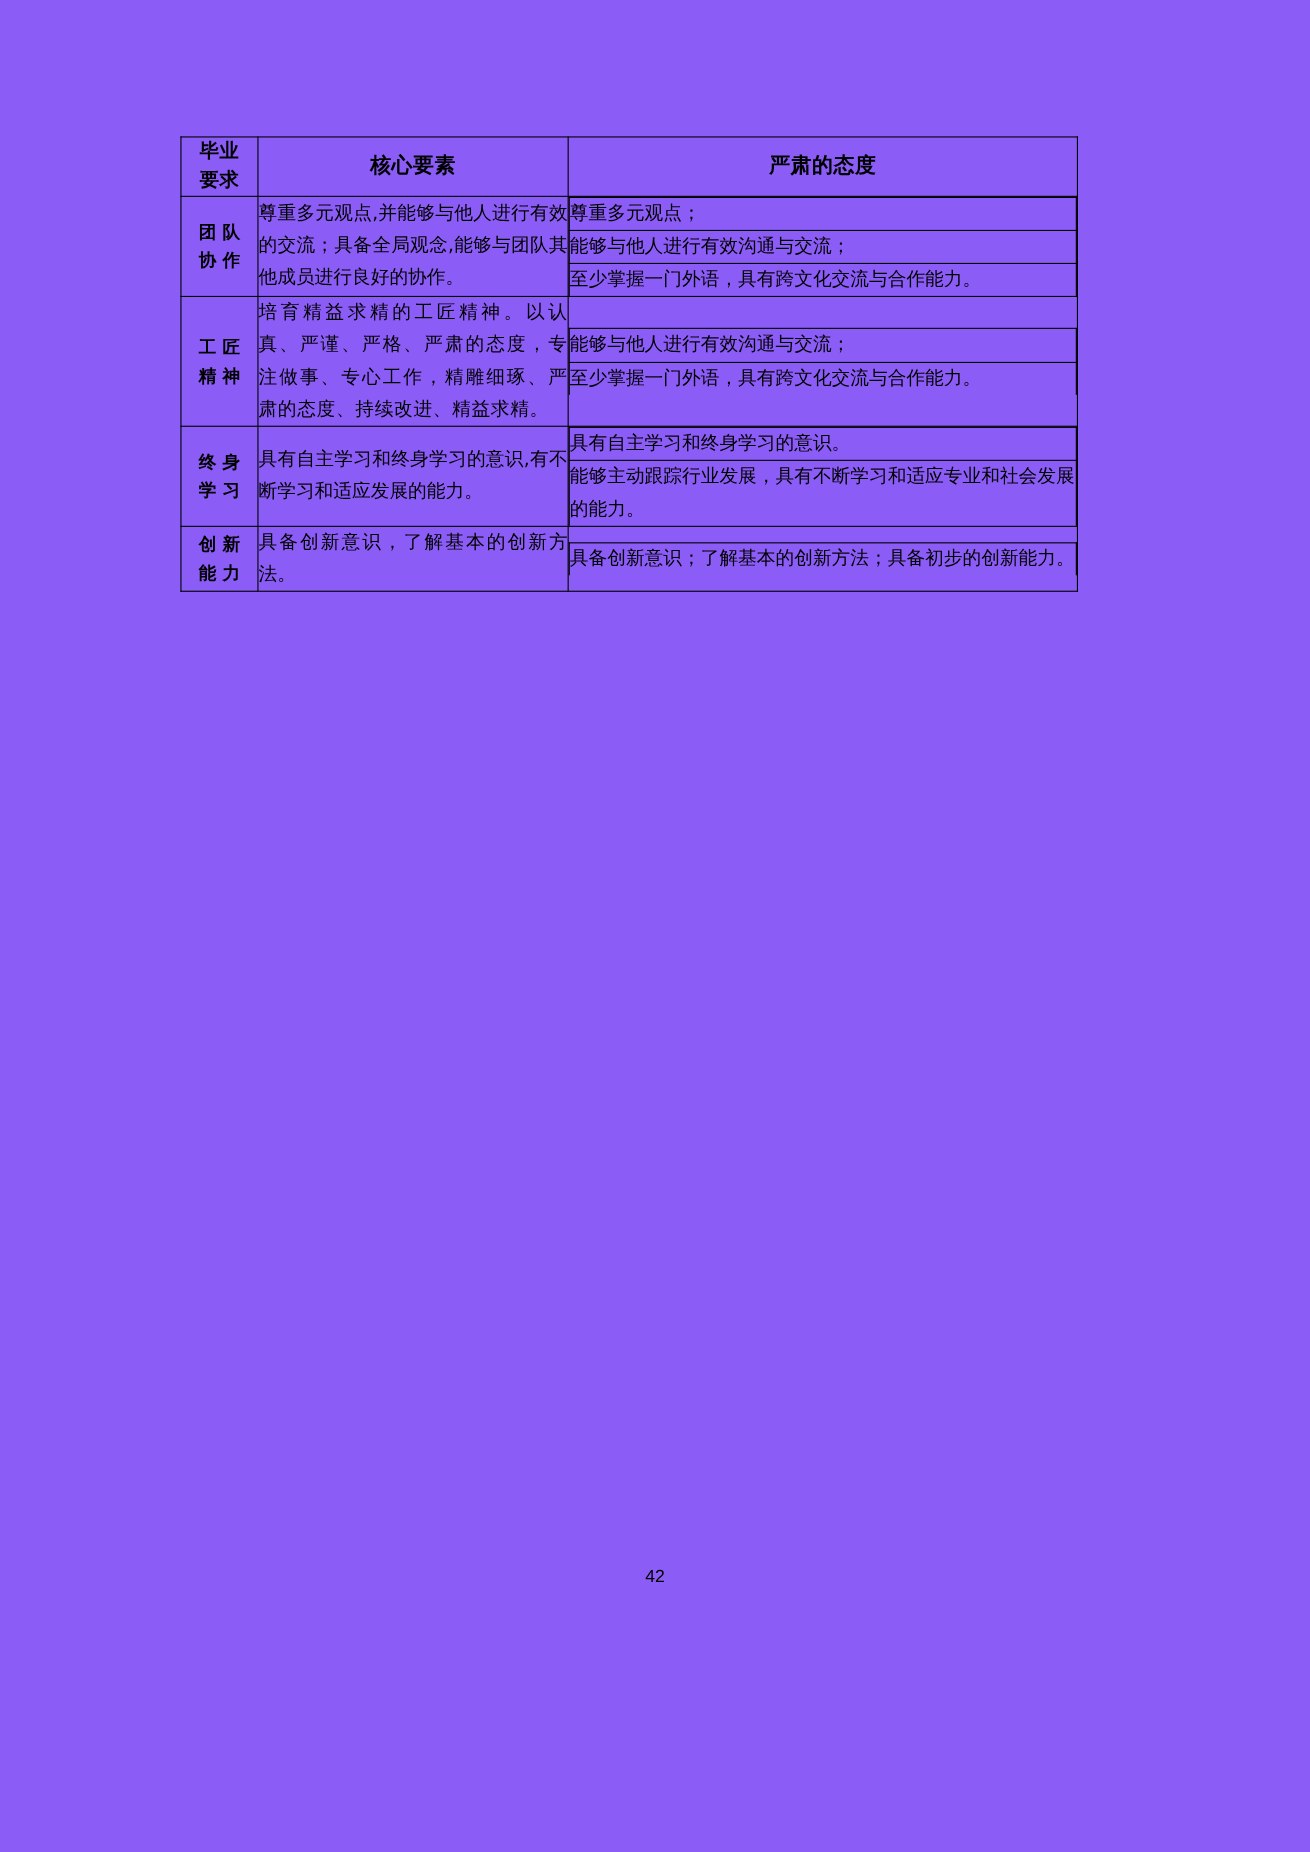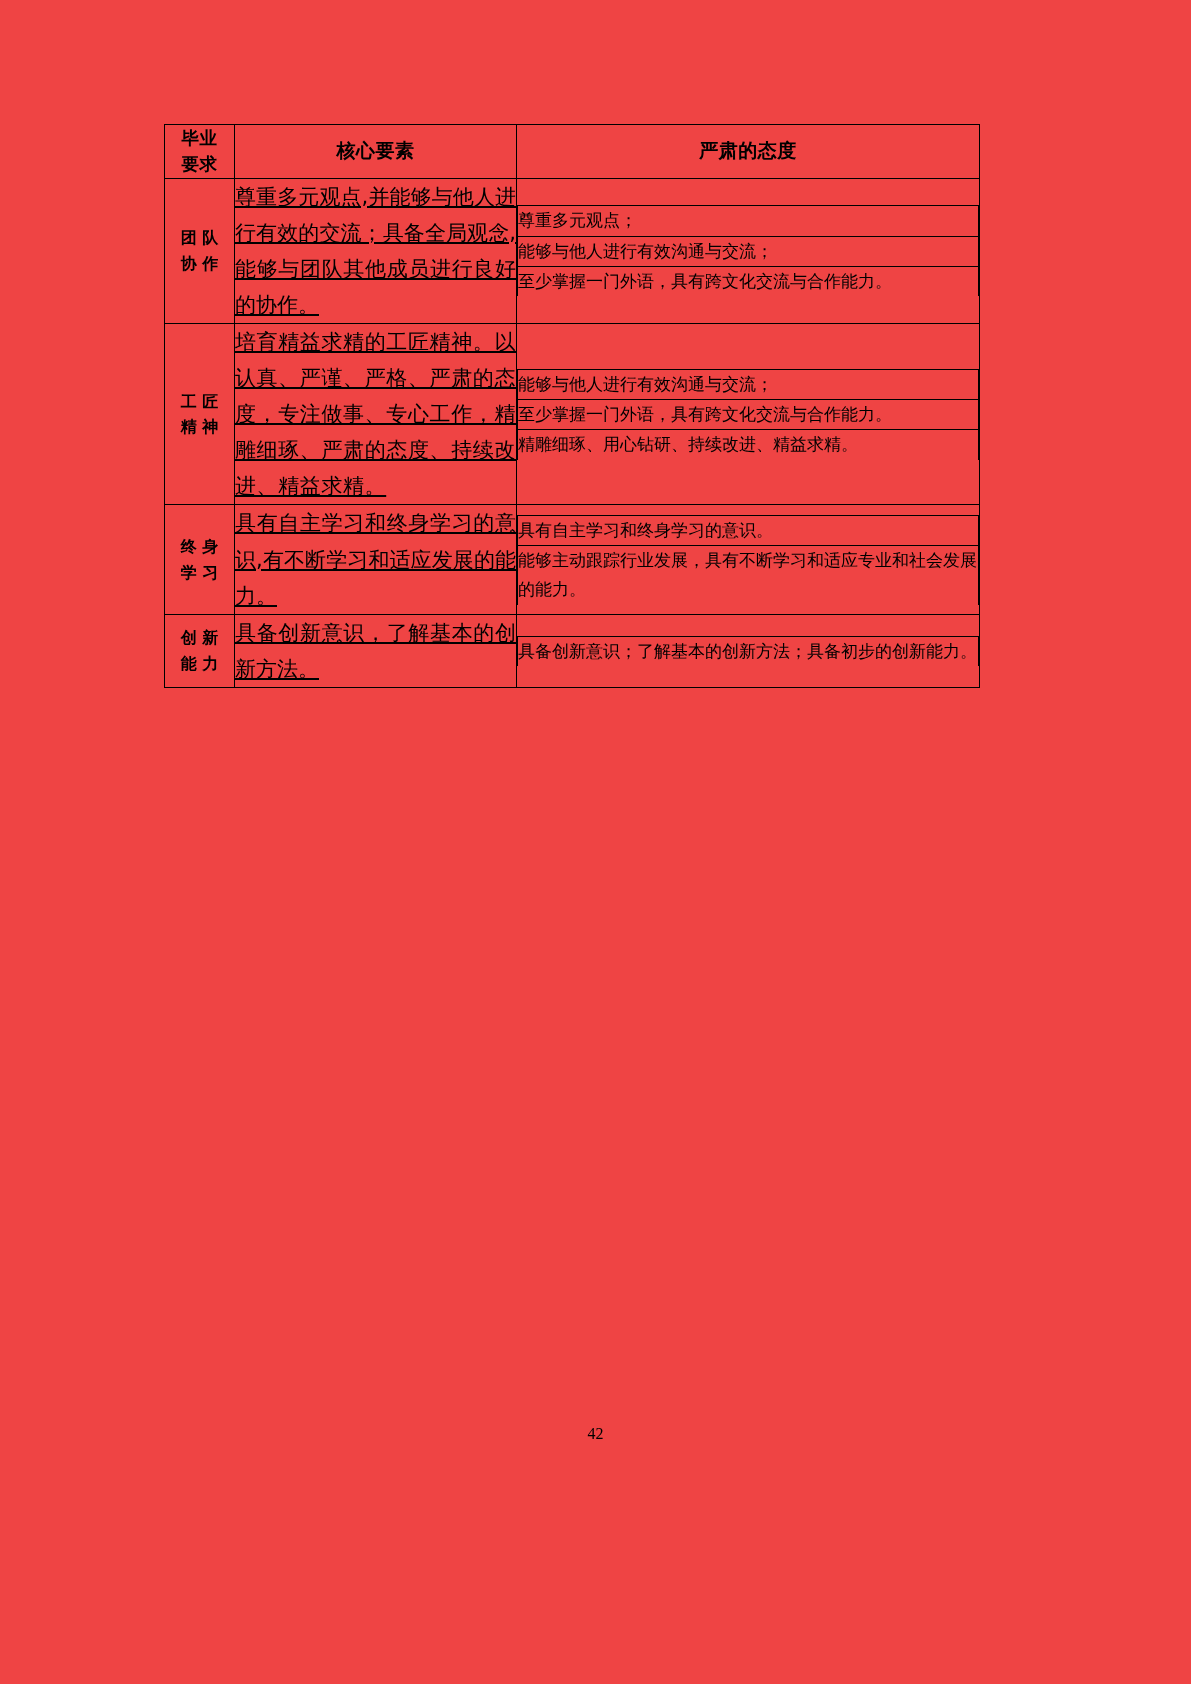--- a/index.html
+++ b/index.html
@@ -13,21 +13,21 @@
     position: relative;
     font-family: "DejaVu Sans", "Liberation Sans", sans-serif;
     color: #000000;
   }
   .page {
     position: absolute;
     left: 0;
     top: 0;
     width: 1191px;
     height: 1684px;
-    background: #ef4444;
+    background: #8b5cf6;
   }
   .table-wrap {
     position: absolute;
     left: 164px;
     top: 124px;
     width: 815px;
   }
   table.req-table {
     border-collapse: collapse;
     width: 815px;
@@ -59,26 +59,25 @@
   .reqname {
     text-align: center;
     font-size: 16px;
     font-weight: bold;
     line-height: 1.6;
     padding: 4px 2px;
   }
   .reqname span { display: block; white-space: nowrap; }
 
   .elem-cell {
-    font-size: 21px;
+    font-size: 17px;
     line-height: 1.72;
     padding: 10px 12px 12px 12px;
     text-align: justify;
     text-justify: inter-ideograph;
-    text-decoration: underline;
   }
   .elem-cell.spaced {
     letter-spacing: 0.6px;
   }
 
   .ind-table {
     border-collapse: collapse;
     width: 100%;
     table-layout: fixed;
   }
@@ -96,21 +95,21 @@
   }
   .inner-holder td { padding: 0 !important; }
 
   .page-number {
     position: absolute;
     left: 0;
     top: 1425px;
     width: 1191px;
     text-align: center;
     font-size: 16px;
-    font-family: Liberation Serif, serif;
+    font-family: Liberation Sans, sans-serif;
   }
 </style>
 </head>
 <body>
 
 <div class="page">
 
   <div class="table-wrap">
     <table class="req-table">
       <colgroup>
@@ -160,23 +159,20 @@
           <td class="elem-cell spaced">培育精益求精的工匠精神。以认真、严谨、严格、严肃的态度，专注做事、专心工作，精雕细琢、严肃的态度、持续改进、精益求精。</td>
           <td class="inner-holder">
             <table class="ind-table">
               <tbody>
                 <tr>
                     <td>能够与他人进行有效沟通与交流；</td>
                   </tr>
                 <tr>
                     <td>至少掌握一门外语，具有跨文化交流与合作能力。</td>
                   </tr>
-                <tr>
-                    <td>精雕细琢、用心钻研、持续改进、精益求精。</td>
-                  </tr>
               </tbody>
             </table>
           </td>
         </tr>
 
         <tr>
           <td class="reqname">
             <span>终 身</span>
             <span>学 习</span>
           </td>

